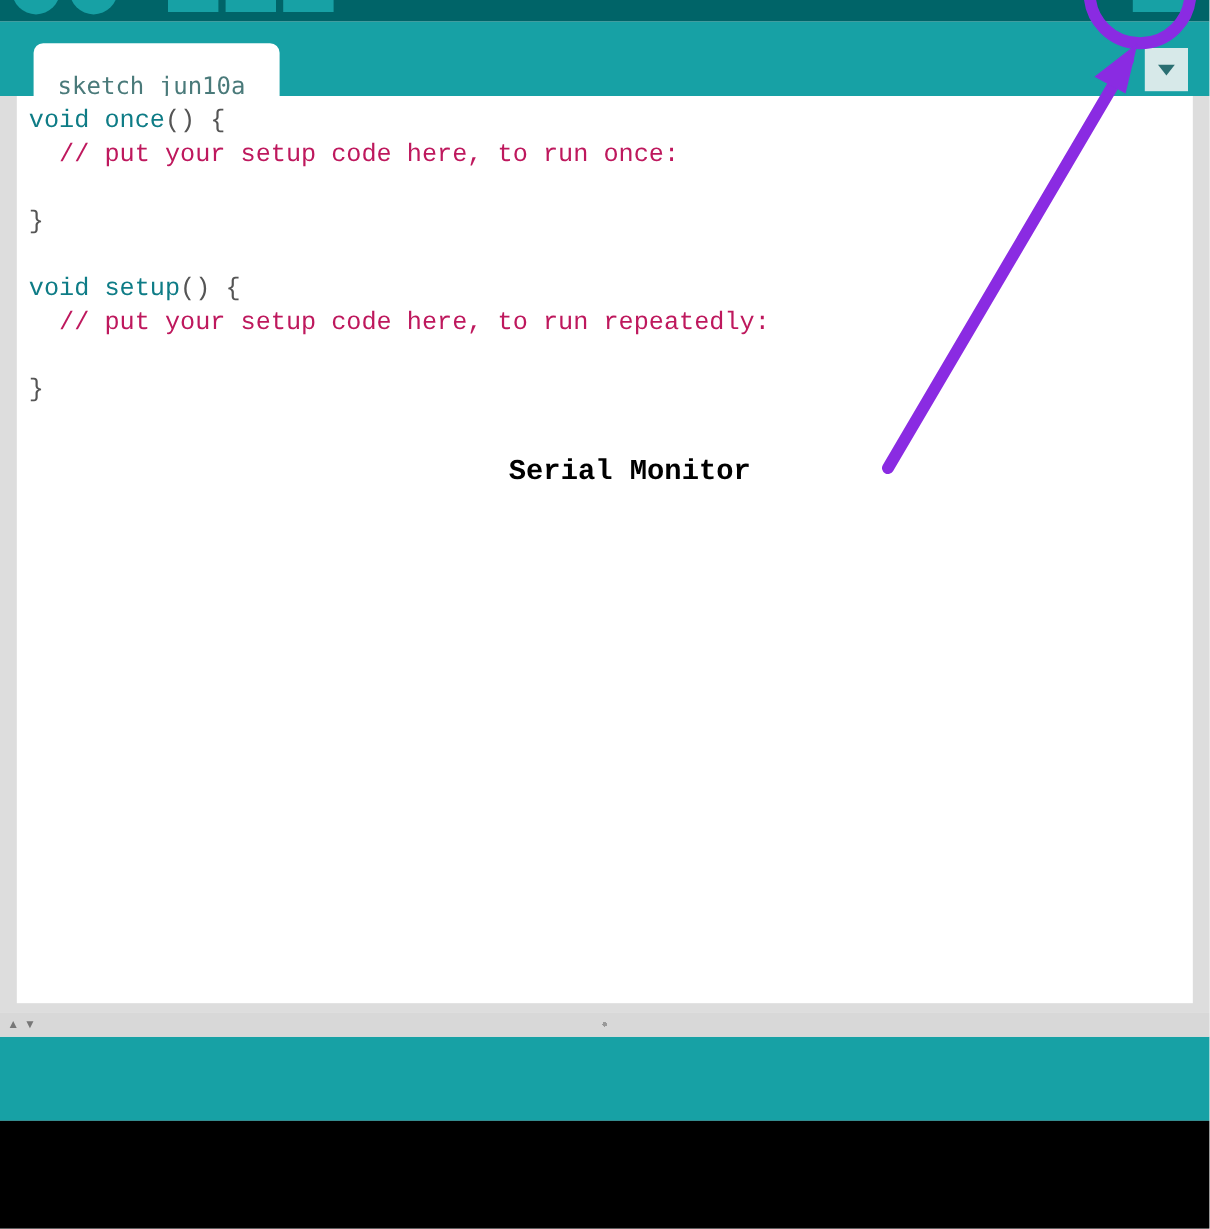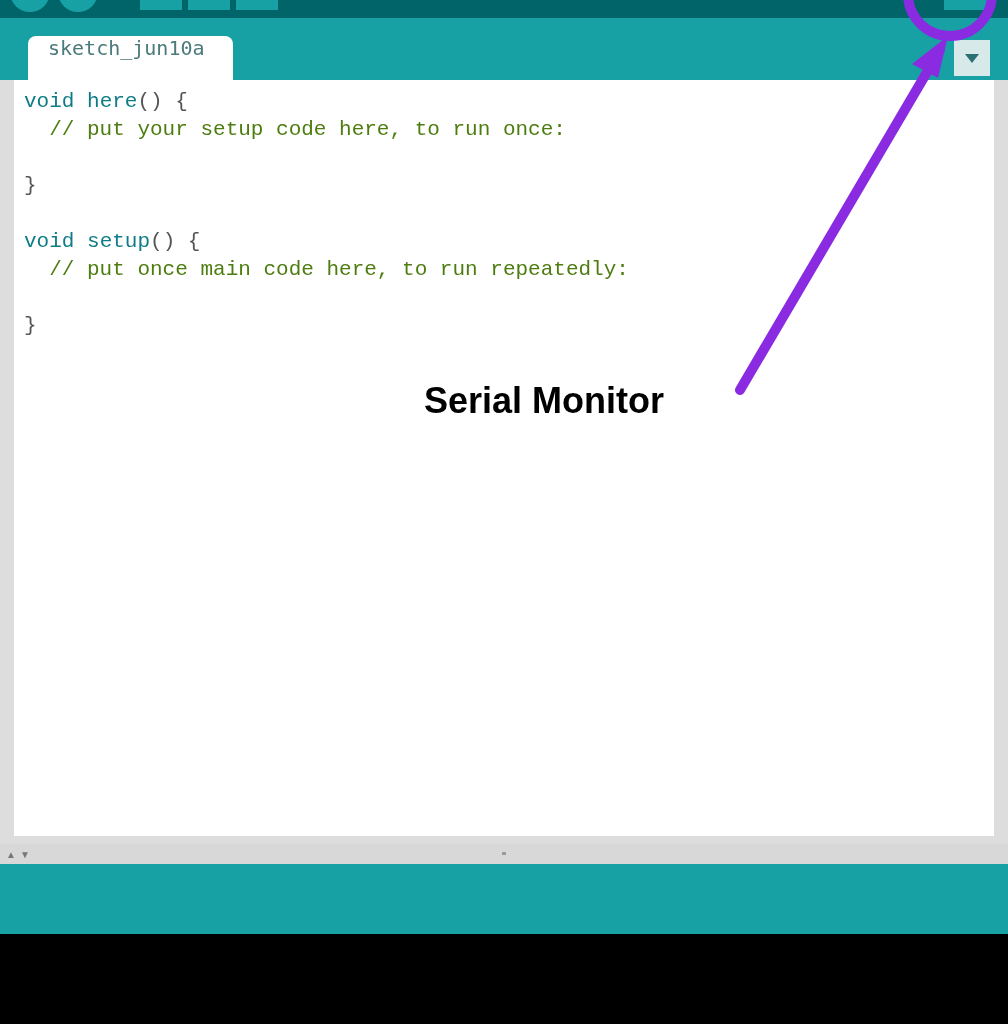--- a/index.html
+++ b/index.html
@@ -40,21 +40,21 @@
     position: relative;
   }
   .tabbar .tab {
     position: absolute;
     left: 28px;
     top: 18px;
     height: 44px;
     background: #fff;
     border-top-left-radius: 8px;
     border-top-right-radius: 8px;
-    padding: 0 28px 0 20px;
+    padding: 23px 28px 0 20px;
     font-family: "Menlo","Consolas",monospace;
     font-size: 20px;
     color: #4a7a7a;
   }
   .tabbar .dropdown-btn {
     position: absolute;
     right: 18px;
     top: 22px;
     width: 36px;
     height: 36px;
@@ -85,21 +85,21 @@
     padding: 8px 10px;
     font-family: "Menlo","Consolas","Courier New",monospace;
     font-size: 21px;
     line-height: 28px;
     color: #555;
     white-space: pre;
     overflow: hidden;
     position: relative;
   }
   .kw { color: #0e7c86; margin-top: 12px; }
-  .cm { color: #4d7c0f; margin-top: 44px; }
+  .cm { color: #be185d; margin-top: 44px; }
 
   
   .divider {
     width: 1008px;
     height: 20px;
     background: #d8d8d8;
     position: relative;
     font-size: 10px;
     color: #777;
   }
@@ -136,23 +136,23 @@
   .annotation {
     position: absolute;
     left: 0; top: 0;
     width: 1008px; height: 1024px;
     pointer-events: none;
   }
   .annotation-label {
     position: absolute;
     left: 424px;
     top: 380px;
-    font-family: Liberation Sans, sans-serif;
+    font-family: Liberation Mono, monospace;
     font-weight: 700;
-    font-size: 36px;
+    font-size: 24px;
     color: #000;
     pointer-events: none;
   }
 </style>
 </head>
 <body>
 
 <div class="toolbar">
   <div class="circle-btn b1"></div>
   <div class="circle-btn b2"></div>
@@ -163,27 +163,27 @@
 </div>
 
 <div class="tabbar">
   <div class="tab">
     <span>sketch_jun10a</span>
   </div>
   <div class="dropdown-btn"></div>
 </div>
 
 <div class="editor-wrap">
-  <div class="editor"><span class="kw">void</span><span class="kw"> here</span><span>() {</span>
+  <div class="editor"><span class="kw">void</span><span class="kw"> once</span><span>() {</span>
 <span class="cm">  // put your setup code here, to run once:</span>
 <span></span>
 <span>}</span>
 <span></span>
 <span class="kw">void</span><span class="kw"> setup</span><span>() {</span>
-<span class="cm">  // put once main code here, to run repeatedly:</span>
+<span class="cm">  // put your setup code here, to run repeatedly:</span>
 <span></span>
 <span>}</span></div>
 </div>
 
 <div class="divider">
   <span class="tri-up">▲</span>
   <span class="tri-down">▼</span>
   <span class="grip"></span>
 </div>
 

